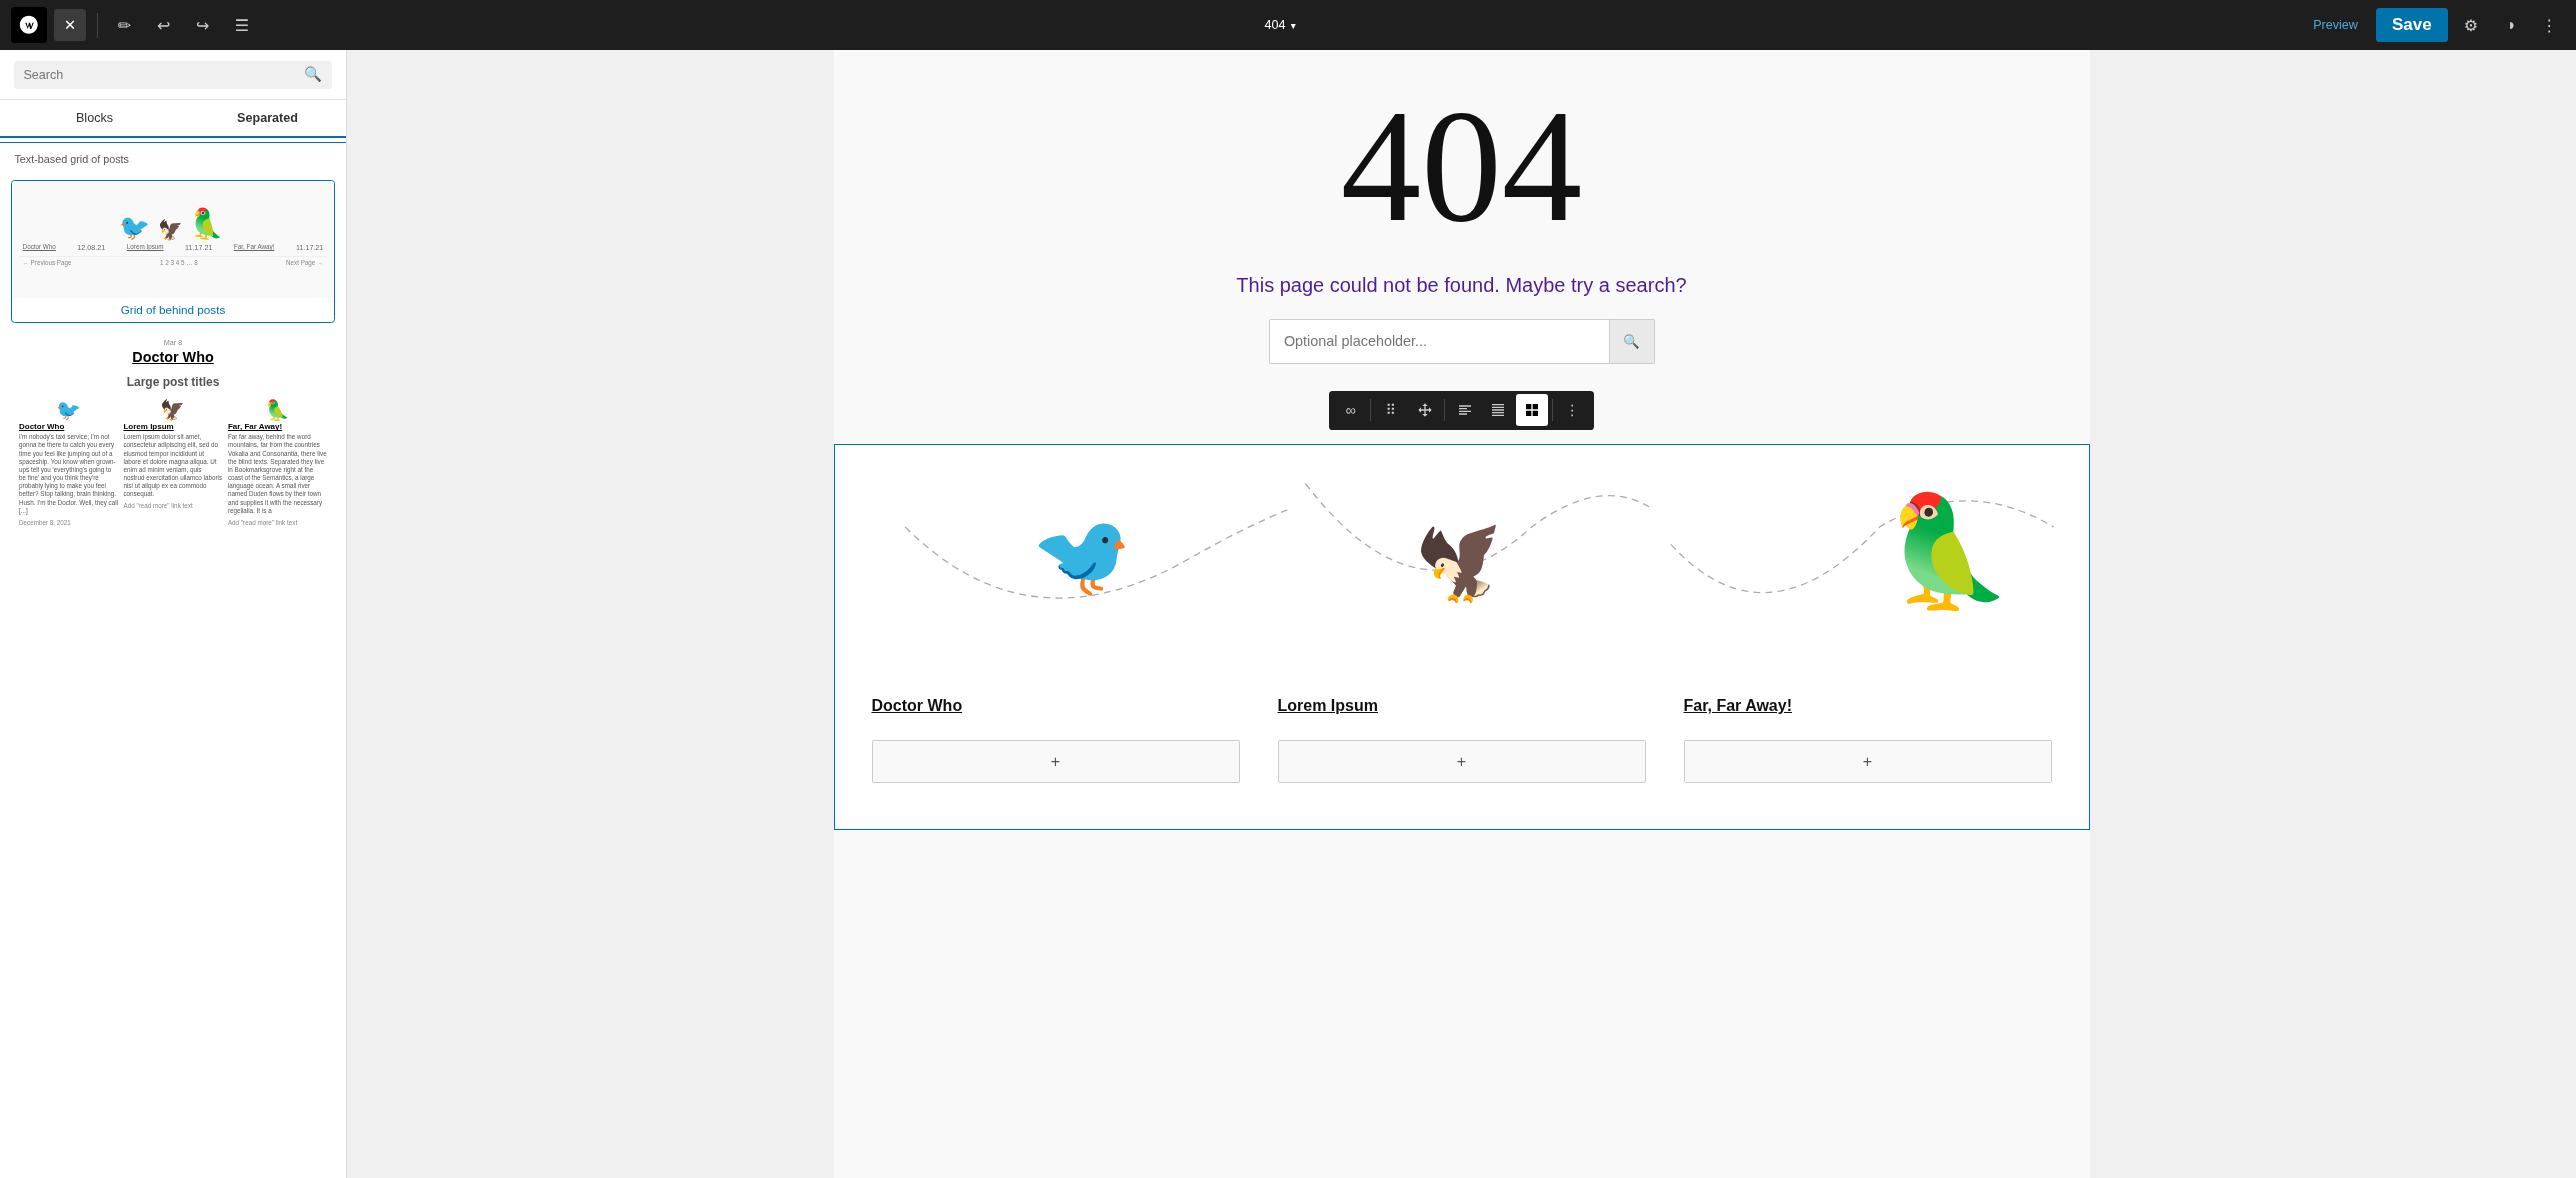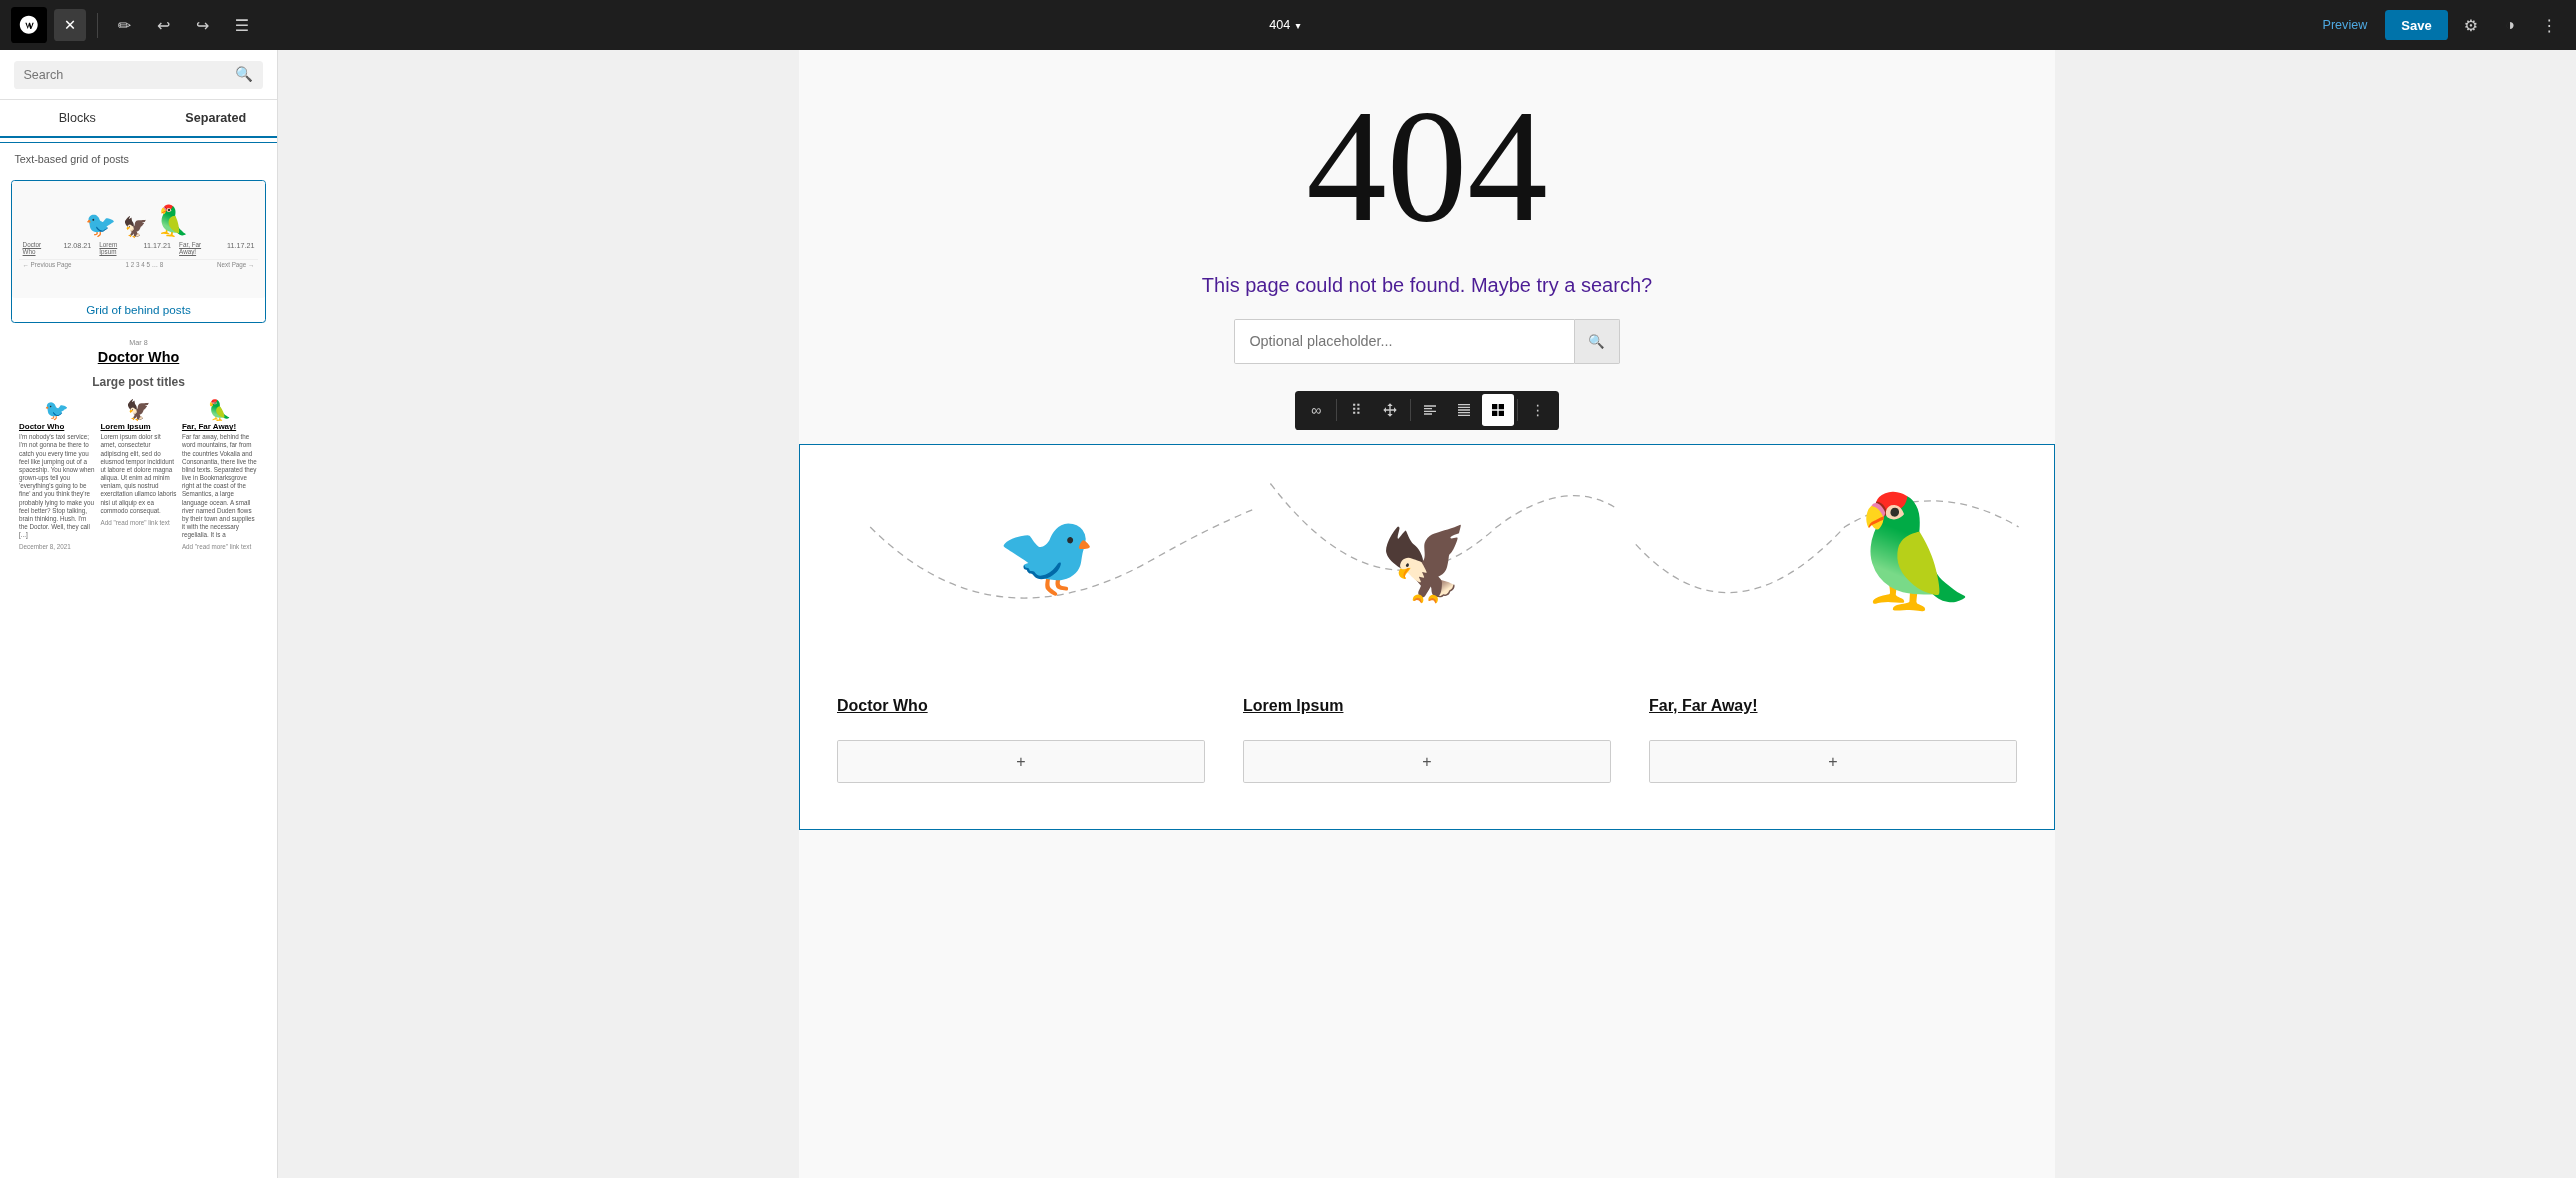--- a/index.html
+++ b/index.html
@@ -36,32 +36,32 @@
     }
     .top-bar-right {
       display: flex; align-items: center; gap: 7.2px;
     }
     .preview-btn {
       background: transparent; border: none; color: #4ea8e0;
       font-size: 12.6px; cursor: pointer; padding: 5.4px 10.8px; border-radius: 3.6px;
     }
     .save-btn {
       background: #0073aa; border: none; color: #fff;
-      font-size: 13px; cursor: pointer; padding: 7.2px 16px; border-radius: 3.6px; font-weight: 600;
+      font-size: 17px; cursor: pointer; padding: 7.2px 16px; border-radius: 3.6px; font-weight: 600;
     }
     .top-bar-icon-btn.gear { font-size: 16px; }
 
     
     .main-layout {
       display: flex; flex: 1; overflow: hidden;
     }
 
     
     .sidebar {
-      width: 278px; background: #fff; border-right: 0.9px solid #ddd;
+      width: 347px; background: #fff; border-right: 0.9px solid #ddd;
       display: flex; flex-direction: column; flex-shrink: 0; overflow: hidden;
     }
     .sidebar-search {
       padding: 10.8px 14.4px; border-bottom: 0.9px solid #e0e0e0;
     }
     .search-wrap {
       display: flex; align-items: center; background: #f0f0f0; border-radius: 3.6px; padding: 5.4px 9px; gap: 7.2px;
     }
     .search-input {
       border: none; background: transparent; flex: 1; font-size: 12.6px; outline: none; color: #333;

